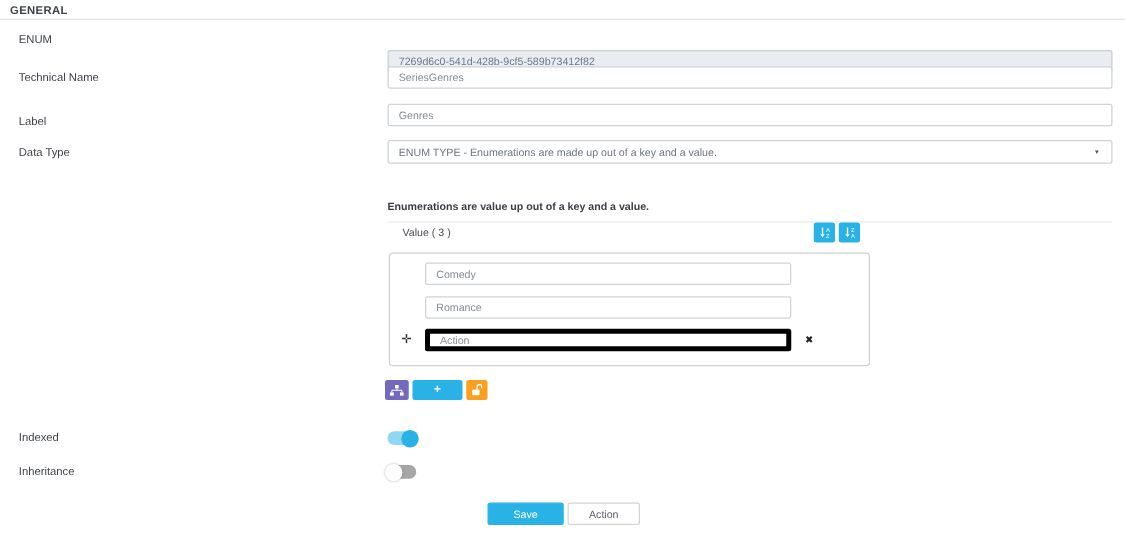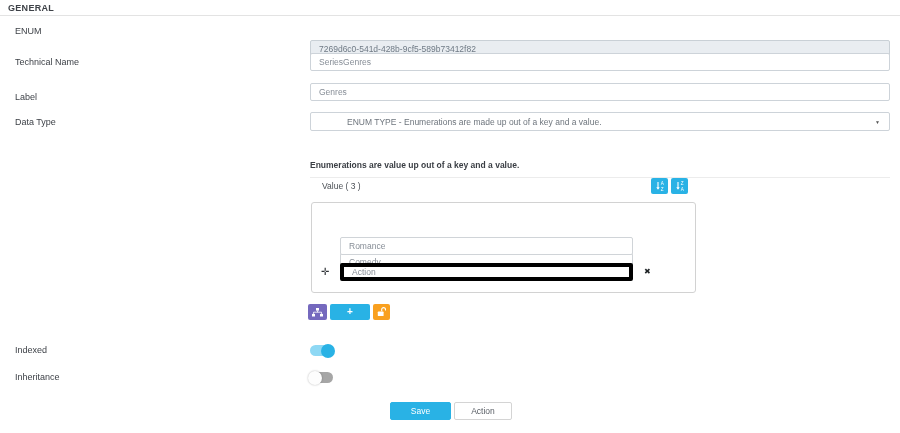--- a/index.html
+++ b/index.html
@@ -16,41 +16,41 @@
 
   input.txt { position:absolute; left:310px; width:580px; height:18px;
     border:1px solid #cdd3d9; border-radius:2px; padding:0 8px;
     font-size:8.5px; color:#868d96; font-family:inherit; outline:none; }
   input.guid { background:#e9edf1; border:1px solid #c9d0d6; color:#6f7a85; }
 
   .select { position:absolute; left:310px; top:112px; width:580px; height:19px;
     border:1px solid #cdd3d9; border-radius:2px; background:#fff;
     display:flex; align-items:center; cursor:pointer; }
   .select-value { font-size:8.5px; color:#6e757d; padding-left:8px;
-    white-space:nowrap; overflow:hidden; flex:1;margin-left:28px; }
+    white-space:nowrap; overflow:hidden; flex:1; }
   .select-arrow { font-size:5px; color:#555; padding-right:9px; }
 
   .enum-header { position:absolute; left:310px; top:160px; width:580px;
     font-size:8.5px; font-weight:700; color:#3a3e44;
     padding-bottom:7px; border-bottom:1px solid #ececec; }
   .enum-count-row { position:absolute; left:310px; top:177px; width:386px;
     height:17px; display:flex; align-items:center; }
   .enum-count { font-size:8.5px; color:#4a4f55; padding-left:12px; flex:1; }
   .sort-buttons { display:flex; gap:3px; padding-right:8px; }
   .icon-btn { width:17px; height:16px; border:none; border-radius:2px;
     background:#29b2e5; display:flex; align-items:center; justify-content:center;
     cursor:pointer; padding:0; }
 
   .enum-box { position:absolute; left:311px; top:202px; width:385px; height:91px;
     border:1px solid #d2d2d2; border-radius:3px; background:#fff; }
   .enum-box input { position:absolute; left:28px; width:293px; height:18px;
     border:1px solid #d0d4d8; border-radius:2px; padding:0 8px; font-size:8.5px;
     color:#868d96; font-family:inherit; outline:none; background:#fff; }
   .enum-box input.focused { border:4px solid #000000; }
-  .row-1 { top:7px;margin-top:43px; }  .row-2 { top:34px; }  .row-3 { top:60px; }
+  .row-1 { top:7px; }  .row-2 { top:34px; }  .row-3 { top:60px; }
   .move-handle { position:absolute; left:9px; top:63px; font-size:10px;
     color:#2e3236; cursor:move; line-height:12px; }
   .remove-x { position:absolute; left:332px; top:64px; font-size:8px;
     color:#1f2326; cursor:pointer; line-height:10px; }
 
   .btn-row { position:absolute; left:308px; top:304px; display:flex; gap:3px; }
   .sq-btn { height:16px; border:none; border-radius:2px; cursor:pointer;
     display:flex; align-items:center; justify-content:center; padding:0; }
   .btn-purple { width:19px; background:#7569be; }
   .btn-cyan   { width:40px; background:#29b2e5; color:#fff; font-size:10px;

